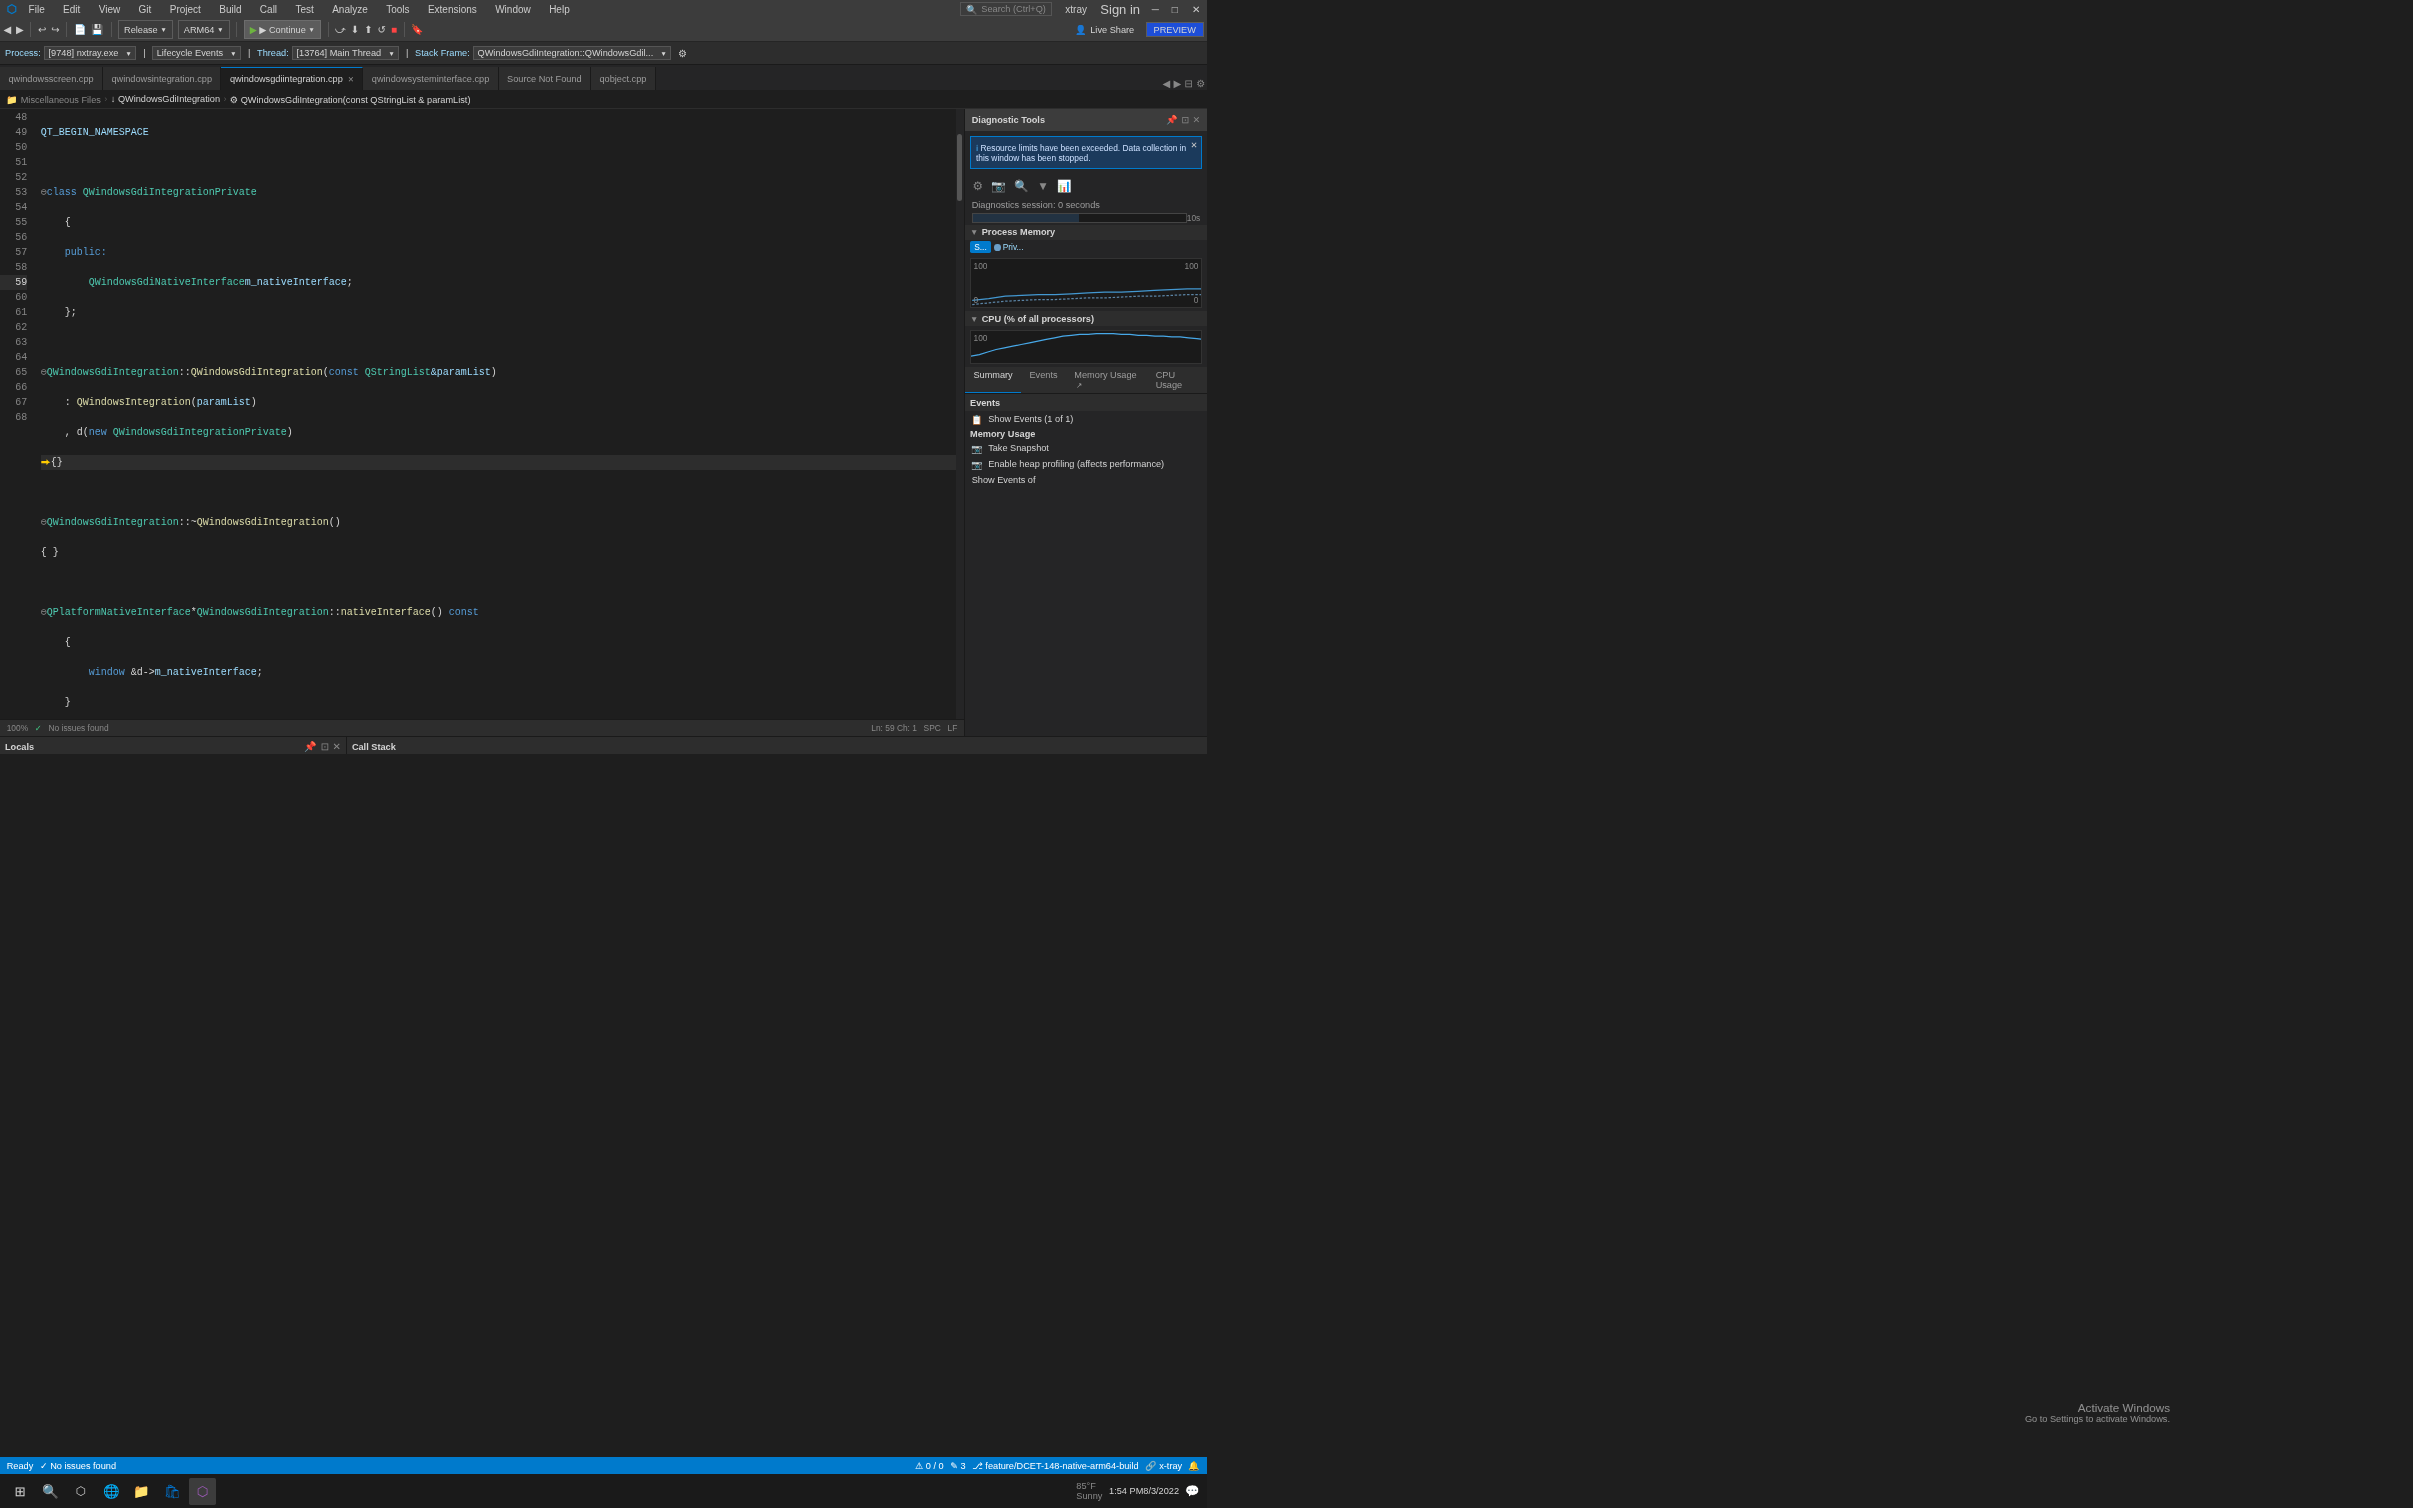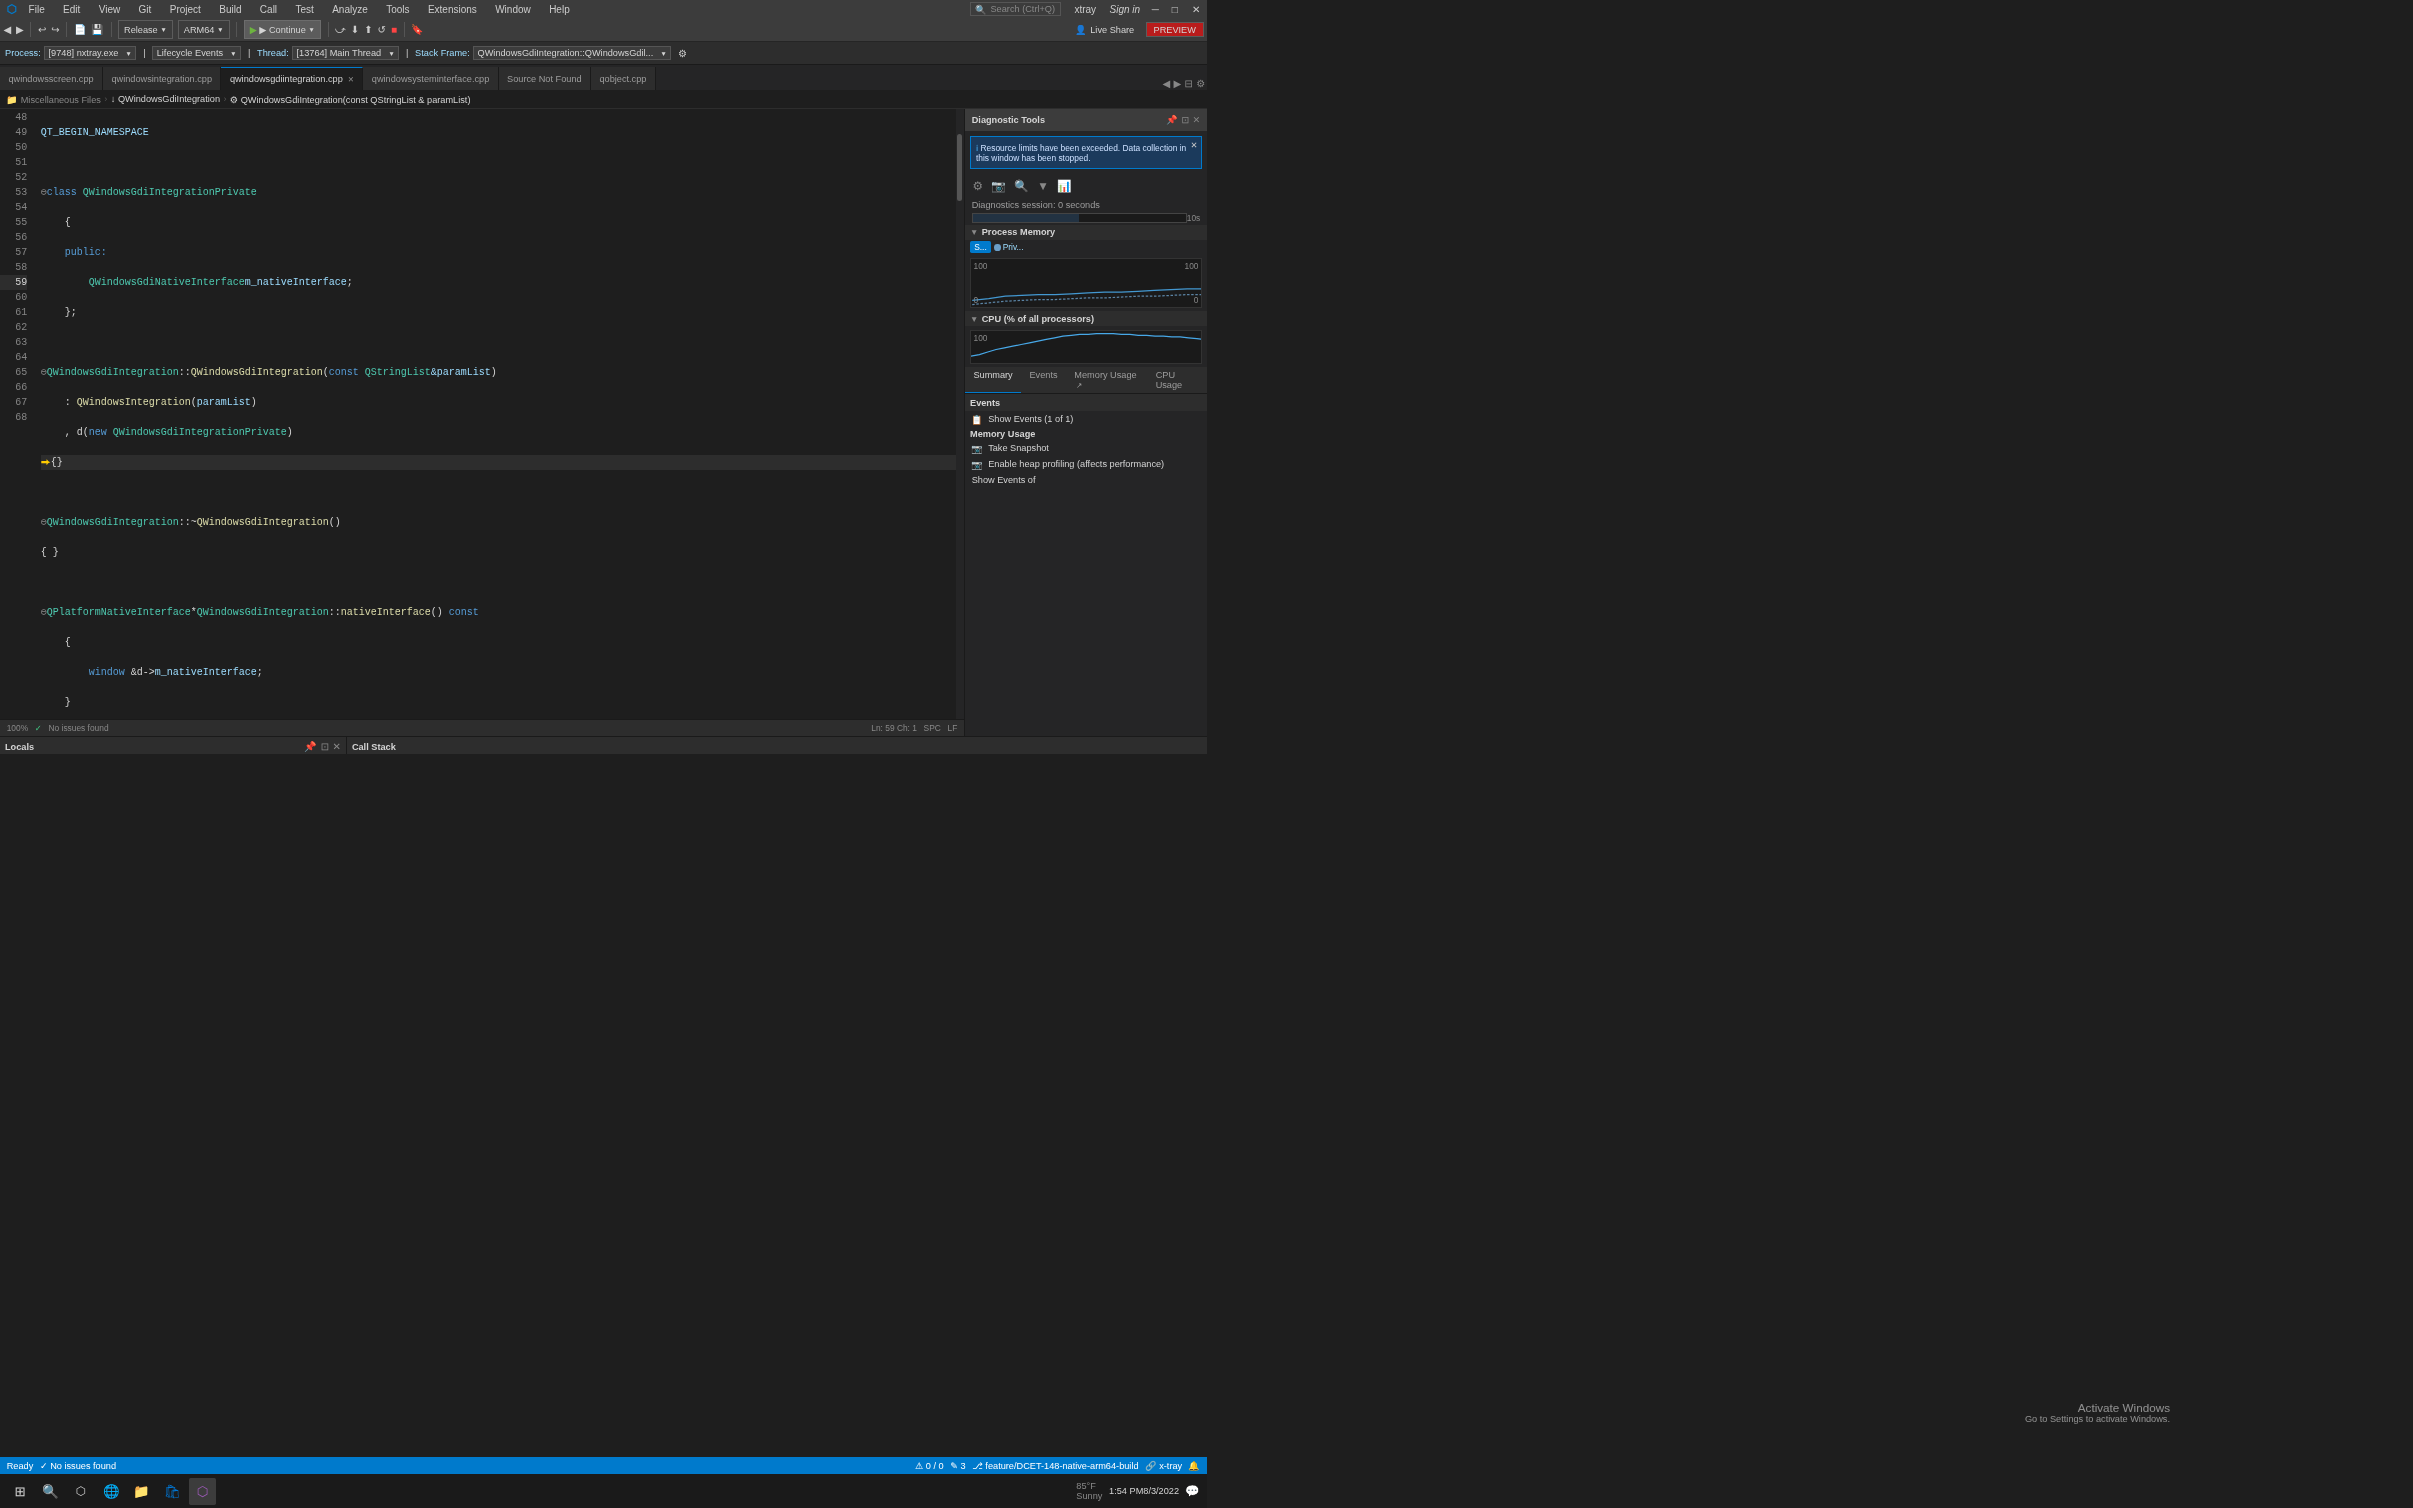--- a/index.html
+++ b/index.html
@@ -525,21 +525,21 @@
       align-items: center;
       gap: 3.4px;
       background: transparent;
       border: none;
       color: #d4d4d4;
       font-size: 9.2px;
       cursor: pointer;
       padding: 1.7px 5px;
     }
     .preview-btn {
-      background: #b91c1c;
+      background: #1d4ed8;
       border: 0.8px solid #5c5c5c;
       color: #d4d4d4;
       font-size: 9.2px;
       padding: 1.7px 6.7px;
       cursor: pointer;
     }
 
     .memory-filter-badges {
       display: flex;
       gap: 3.4px;
@@ -596,21 +596,21 @@
     <span class="menu-item">Extensions</span>
     <span class="menu-item">Window</span>
     <span class="menu-item">Help</span>
   </div>
   <div style="display:flex;align-items:center;gap:6.7px;">
     <div style="display:flex;align-items:center;background:#3c3c3c;border:0.8px solid #555;padding:0.8px 5px;gap:3.4px;font-size:9.2px;">
       <span>🔍</span>
       <span style="color:#888;">Search (Ctrl+Q)</span>
     </div>
     <span style="font-size:10px;color:#ccc;padding:0 6.7px;">xtray</span>
-    <span style="font-size:10px;color:#ccc;cursor:pointer;font-style:italic;">Sign in</span>
+    <span style="font-size:13px;color:#ccc;cursor:pointer;">Sign in</span>
     <span class="ctrl-btn" style="font-size:10px;color:#ccc;cursor:pointer;padding:0 5px;">─</span>
     <span class="ctrl-btn" style="font-size:10px;color:#ccc;cursor:pointer;padding:0 5px;">□</span>
     <span class="ctrl-btn" style="font-size:10px;color:#ccc;cursor:pointer;padding:0 5px;">✕</span>
   </div>
 </div>
 
 <div id="toolbar">
   <span class="toolbar-icon">◀</span>
   <span class="toolbar-icon">▶</span>
   <span class="toolbar-sep"></span>

